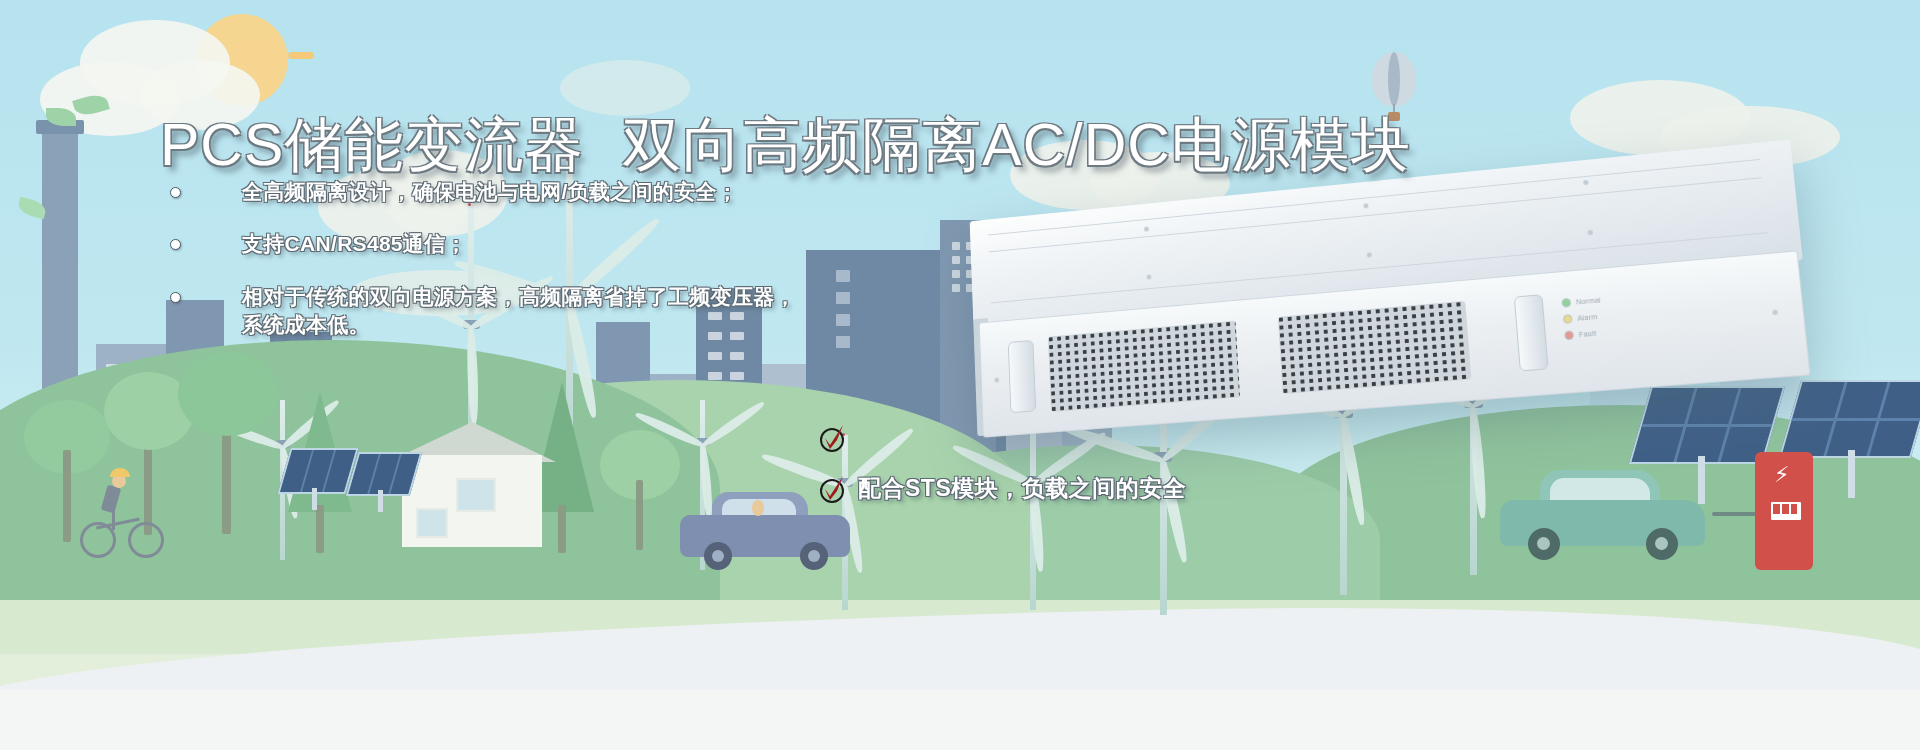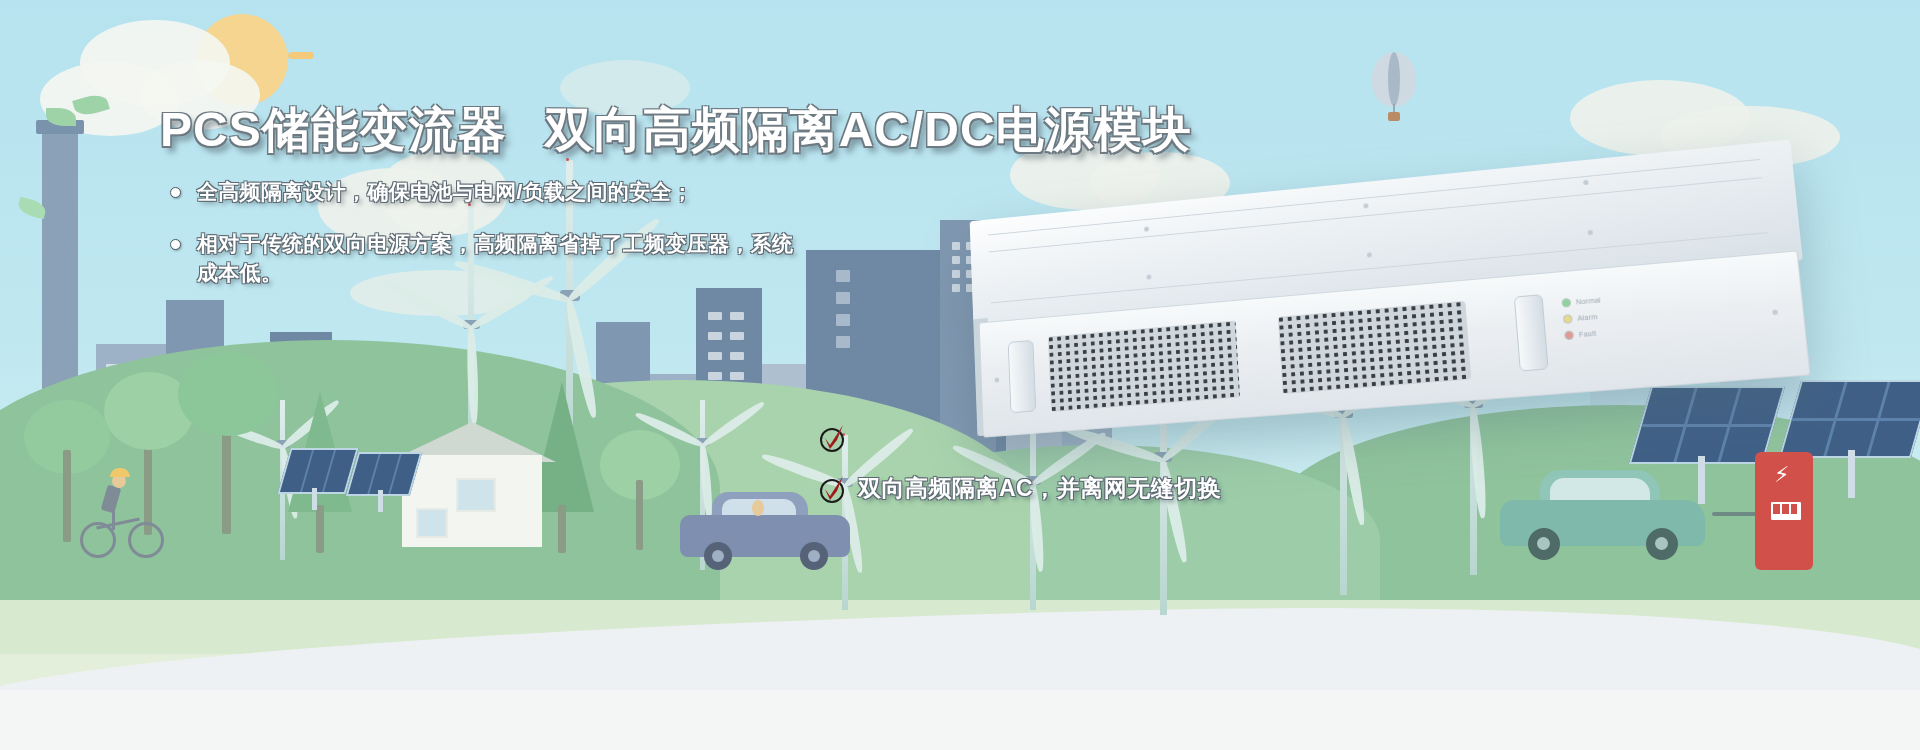--- a/index.html
+++ b/index.html
@@ -128,29 +128,29 @@
   .dev-screw{position:absolute;width:5px;height:5px;border-radius:50%;background:#c3ccd4;}
   .led-row{position:absolute;display:flex;align-items:center;gap:5px;}
   .led{width:7px;height:7px;border-radius:50%;border:1px solid #b6c1c9;background:#e9eef1;}
   .led.g{background:#8fd39a;}
   .led.y{background:#e8d98c;}
   .led.r{background:#e2998f;}
   .led-label{font-size:7px;color:#9aa7b0;letter-spacing:.2px;}
 
   
   .title{position:absolute;left:160px;top:66px;white-space:nowrap;
-    font-size:48px;font-weight:bold;color:#ffffff;letter-spacing:1px;
+    font-size:59px;font-weight:normal;color:#ffffff;letter-spacing:1px;
     text-shadow:
       -1.5px -1.5px 0 #6e7a82, 1.5px -1.5px 0 #6e7a82,
       -1.5px 1.5px 0 #6e7a82, 1.5px 1.5px 0 #6e7a82,
       5px 6px 6px rgba(60,75,85,.55);}
   .title .gap{display:inline-block;width:38px;}
 
   .bullets{position:absolute;left:170px;top:178px;width:640px;}
-  .b-item{display:flex;align-items:flex-start;margin-bottom:24px;}
+  .b-item{display:flex;align-items:flex-start;margin-bottom:24px;gap:45px;}
   .b-dot{flex:0 0 auto;width:9px;height:9px;border-radius:50%;background:#ffffff;
      border:1.5px solid #4a5a63;margin:9px 16px 0 0;
      box-shadow:1px 1px 2px rgba(60,75,85,.4);}
   .b-text{font-size:21px;font-weight:bold;color:#ffffff;line-height:1.35;letter-spacing:.3px;
      text-shadow:
       -1px -1px 0 #5d6a73, 1px -1px 0 #5d6a73,
       -1px 1px 0 #5d6a73, 1px 1px 0 #5d6a73,
       3px 3px 4px rgba(60,75,85,.5);}
 
   .checks{position:absolute;left:820px;top:425px;width:600px;}
@@ -458,37 +458,41 @@
     <span>PCS储能变流器</span><span class="gap"></span><span>双向高频隔离AC/DC电源模块</span>
   </h1>
 
   <ul class="bullets" style="list-style:none;margin:0;padding:0;">
     <li class="b-item">
       <span class="b-dot"></span>
       <span class="b-text">全高频隔离设计，确保电池与电网/负载之间的安全；</span>
     </li>
     <li class="b-item">
       <span class="b-dot"></span>
+      <span class="b-text">支持CAN/RS485通信；</span>
+    </li>
+    <li class="b-item">
+      <span class="b-dot"></span>
       <span class="b-text">相对于传统的双向电源方案，高频隔离省掉了工频变压器，系统成本低。</span>
     </li>
   </ul>
 
   <ul class="checks" style="list-style:none;margin:0;padding:0;">
     <li class="c-item">
       <span class="c-ico">
         <span class="ring"></span>
         <svg width="26" height="30" viewBox="0 0 26 30">
             <path d="M4 16 L9 23 L22 3 L16 18 L9 27 Z" fill="#9e1b1b"></path>
           </svg>
       </span>
     </li>
     <li class="c-item">
       <span class="c-ico">
         <span class="ring"></span>
         <svg width="26" height="30" viewBox="0 0 26 30">
             <path d="M4 16 L9 23 L22 3 L16 18 L9 27 Z" fill="#9e1b1b"></path>
           </svg>
       </span>
-      <span class="c-text">双向高频隔离AC，并离网无缝切换</span>
+      <span class="c-text">配合STS模块，负载之间的安全</span>
     </li>
   </ul>
 
 </div>
 
 </body></html>

